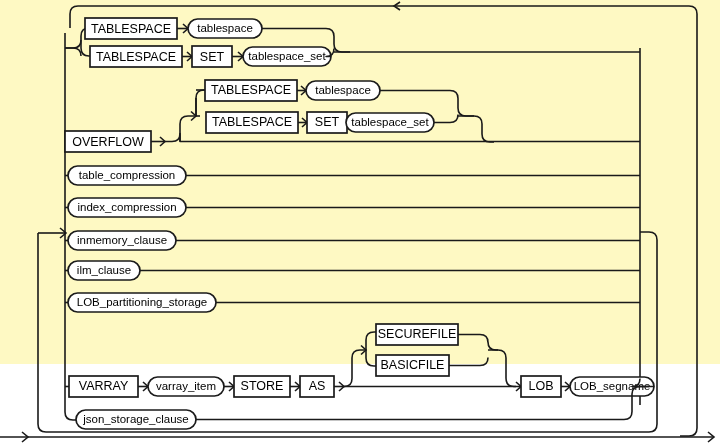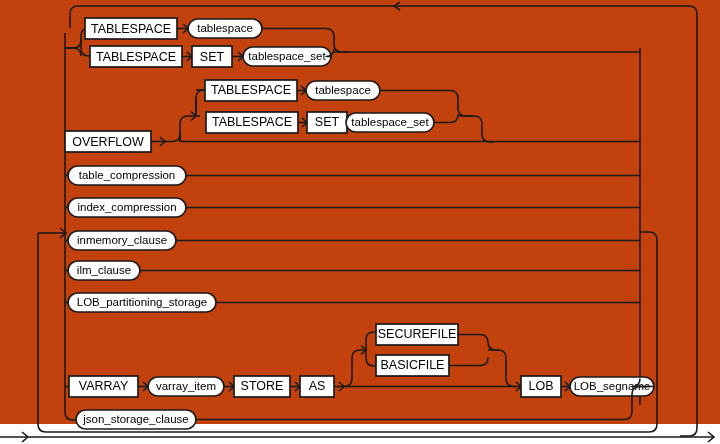--- a/index.html
+++ b/index.html
@@ -9,22 +9,22 @@
   }
   body {
     width: 720px;
     height: 444px;
     overflow: hidden;
     font-family: "Liberation Sans", sans-serif;
   }
   #diagram-root {
     position: relative;
     width: 720px;
-    height: 424px;
-    background: #c2410c;
+    height: 364px;
+    background: #fef9c3;
   }
   svg#rr {
     display: block;
     width: 720px;
     height: 444px;
   }
   .rail {
     fill: none;
     stroke: #1a1a1a;
     stroke-width: 1.6;

